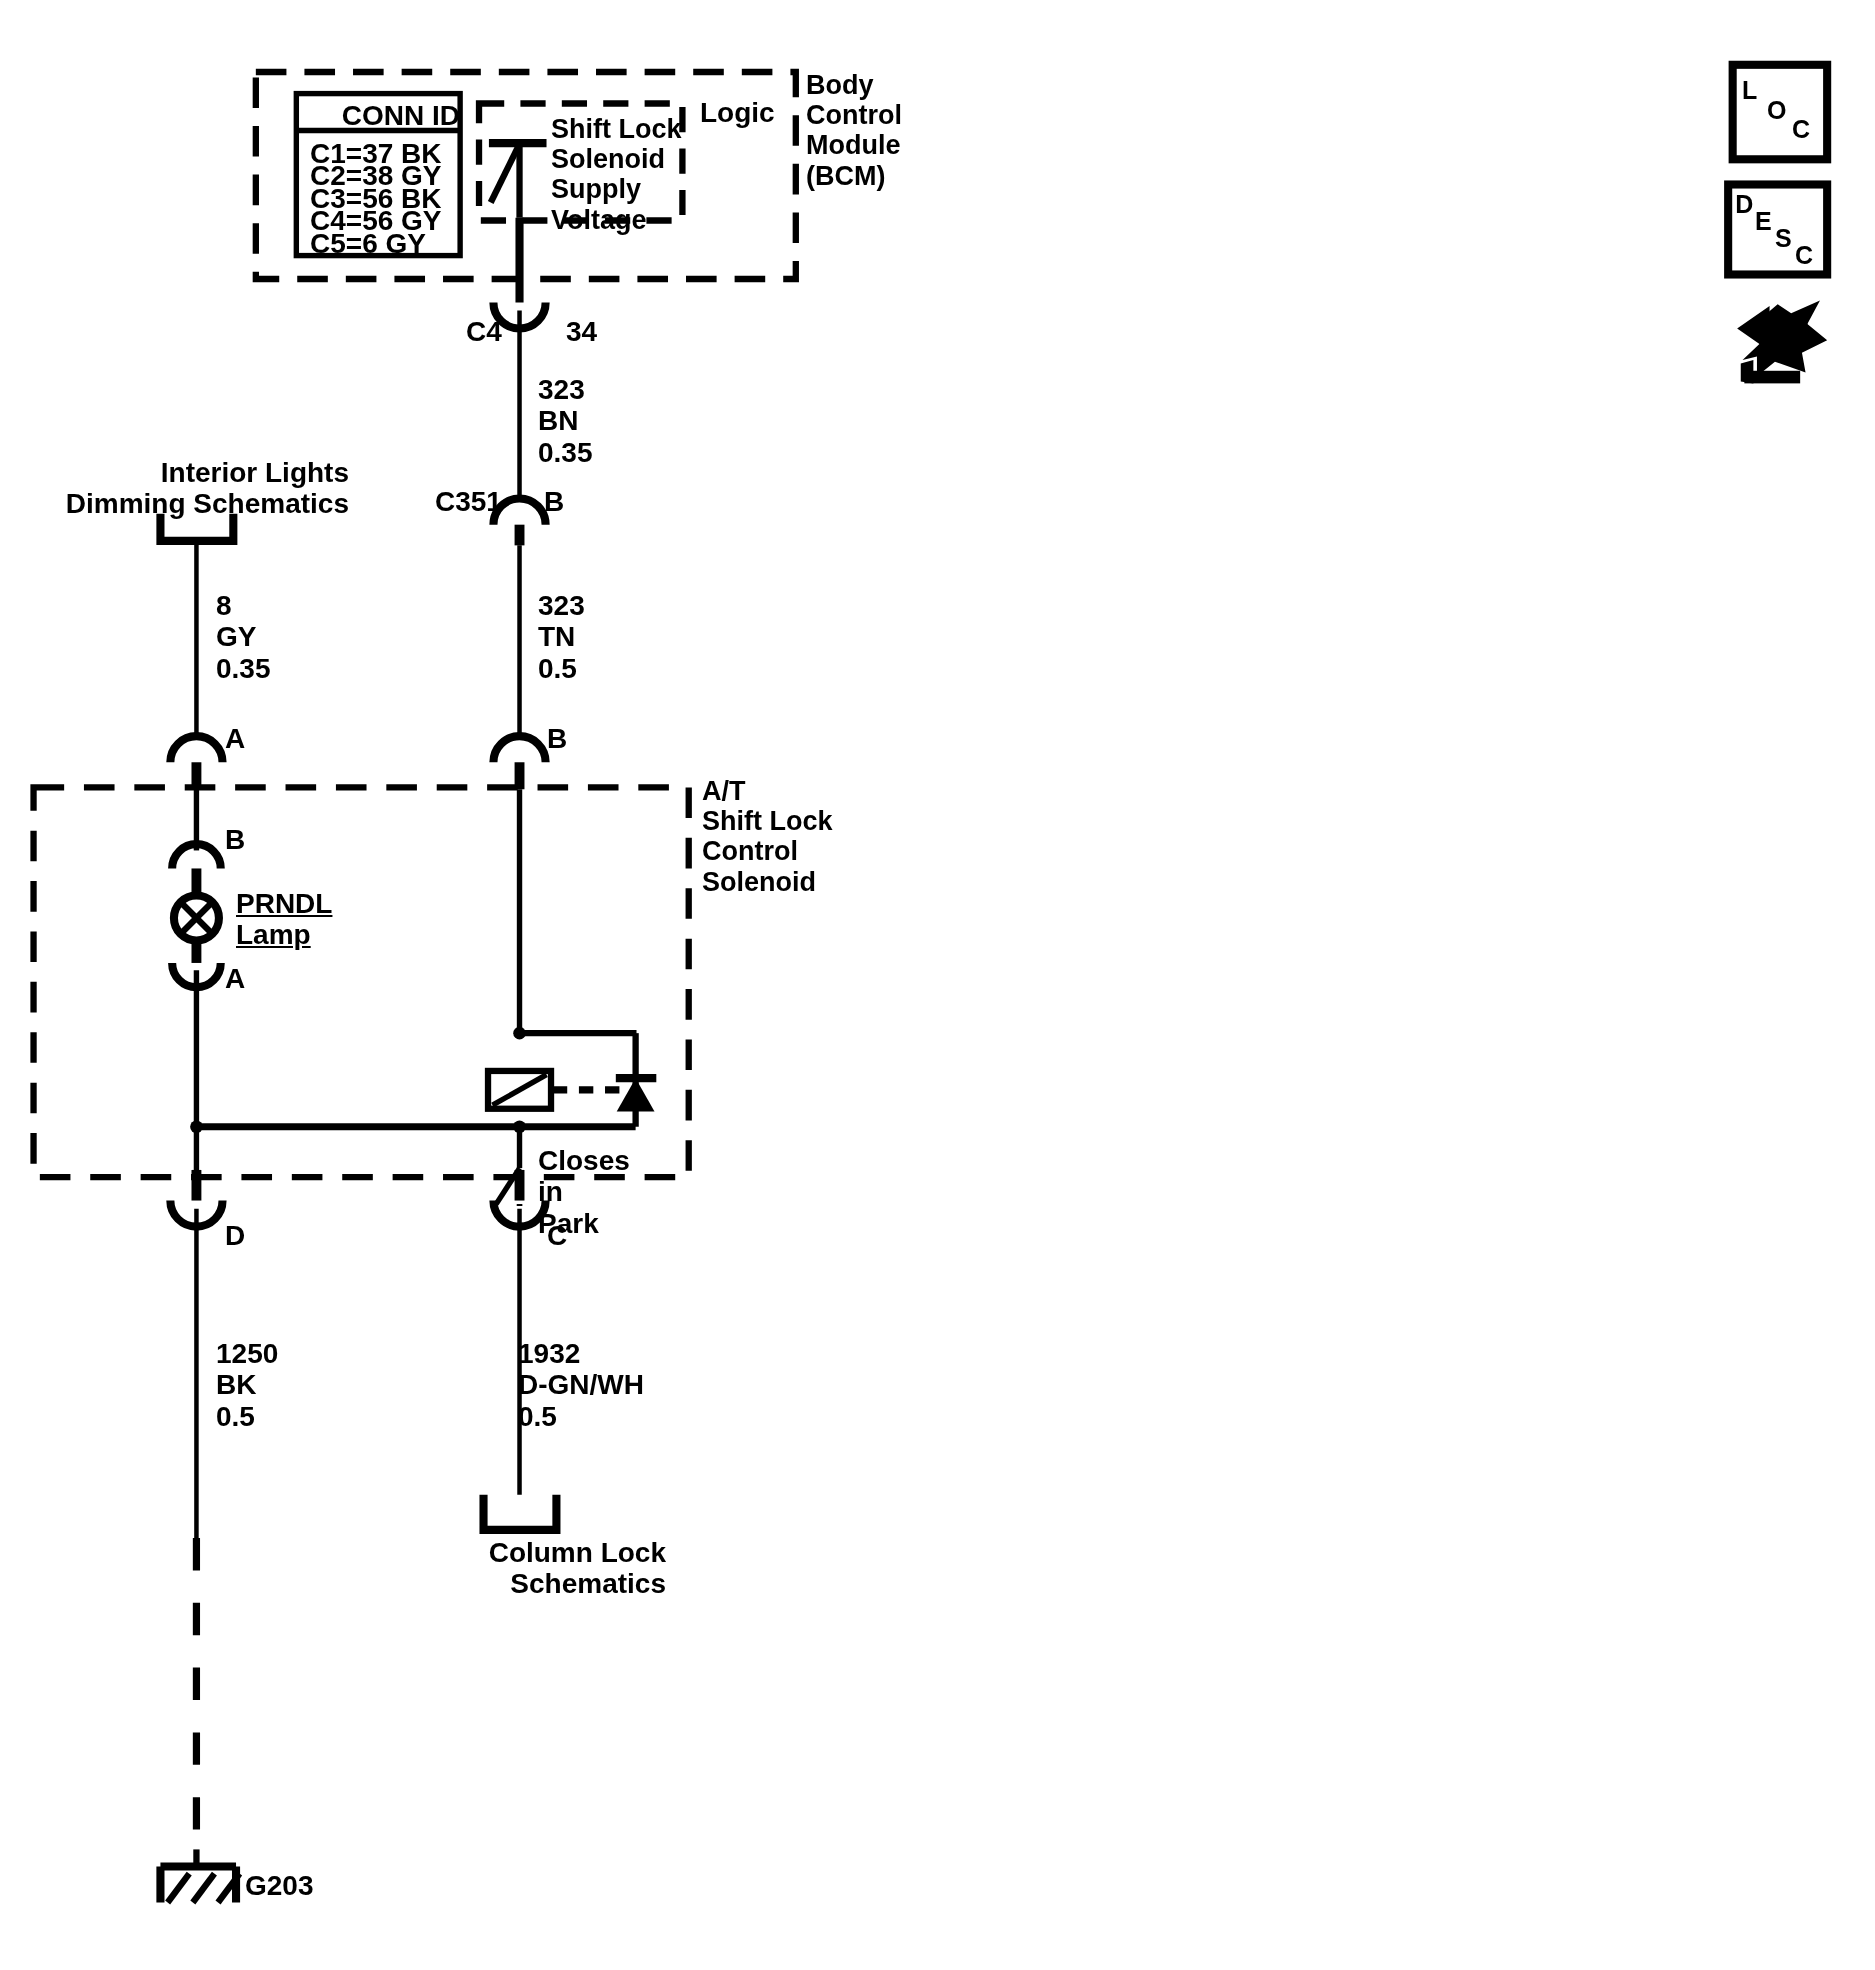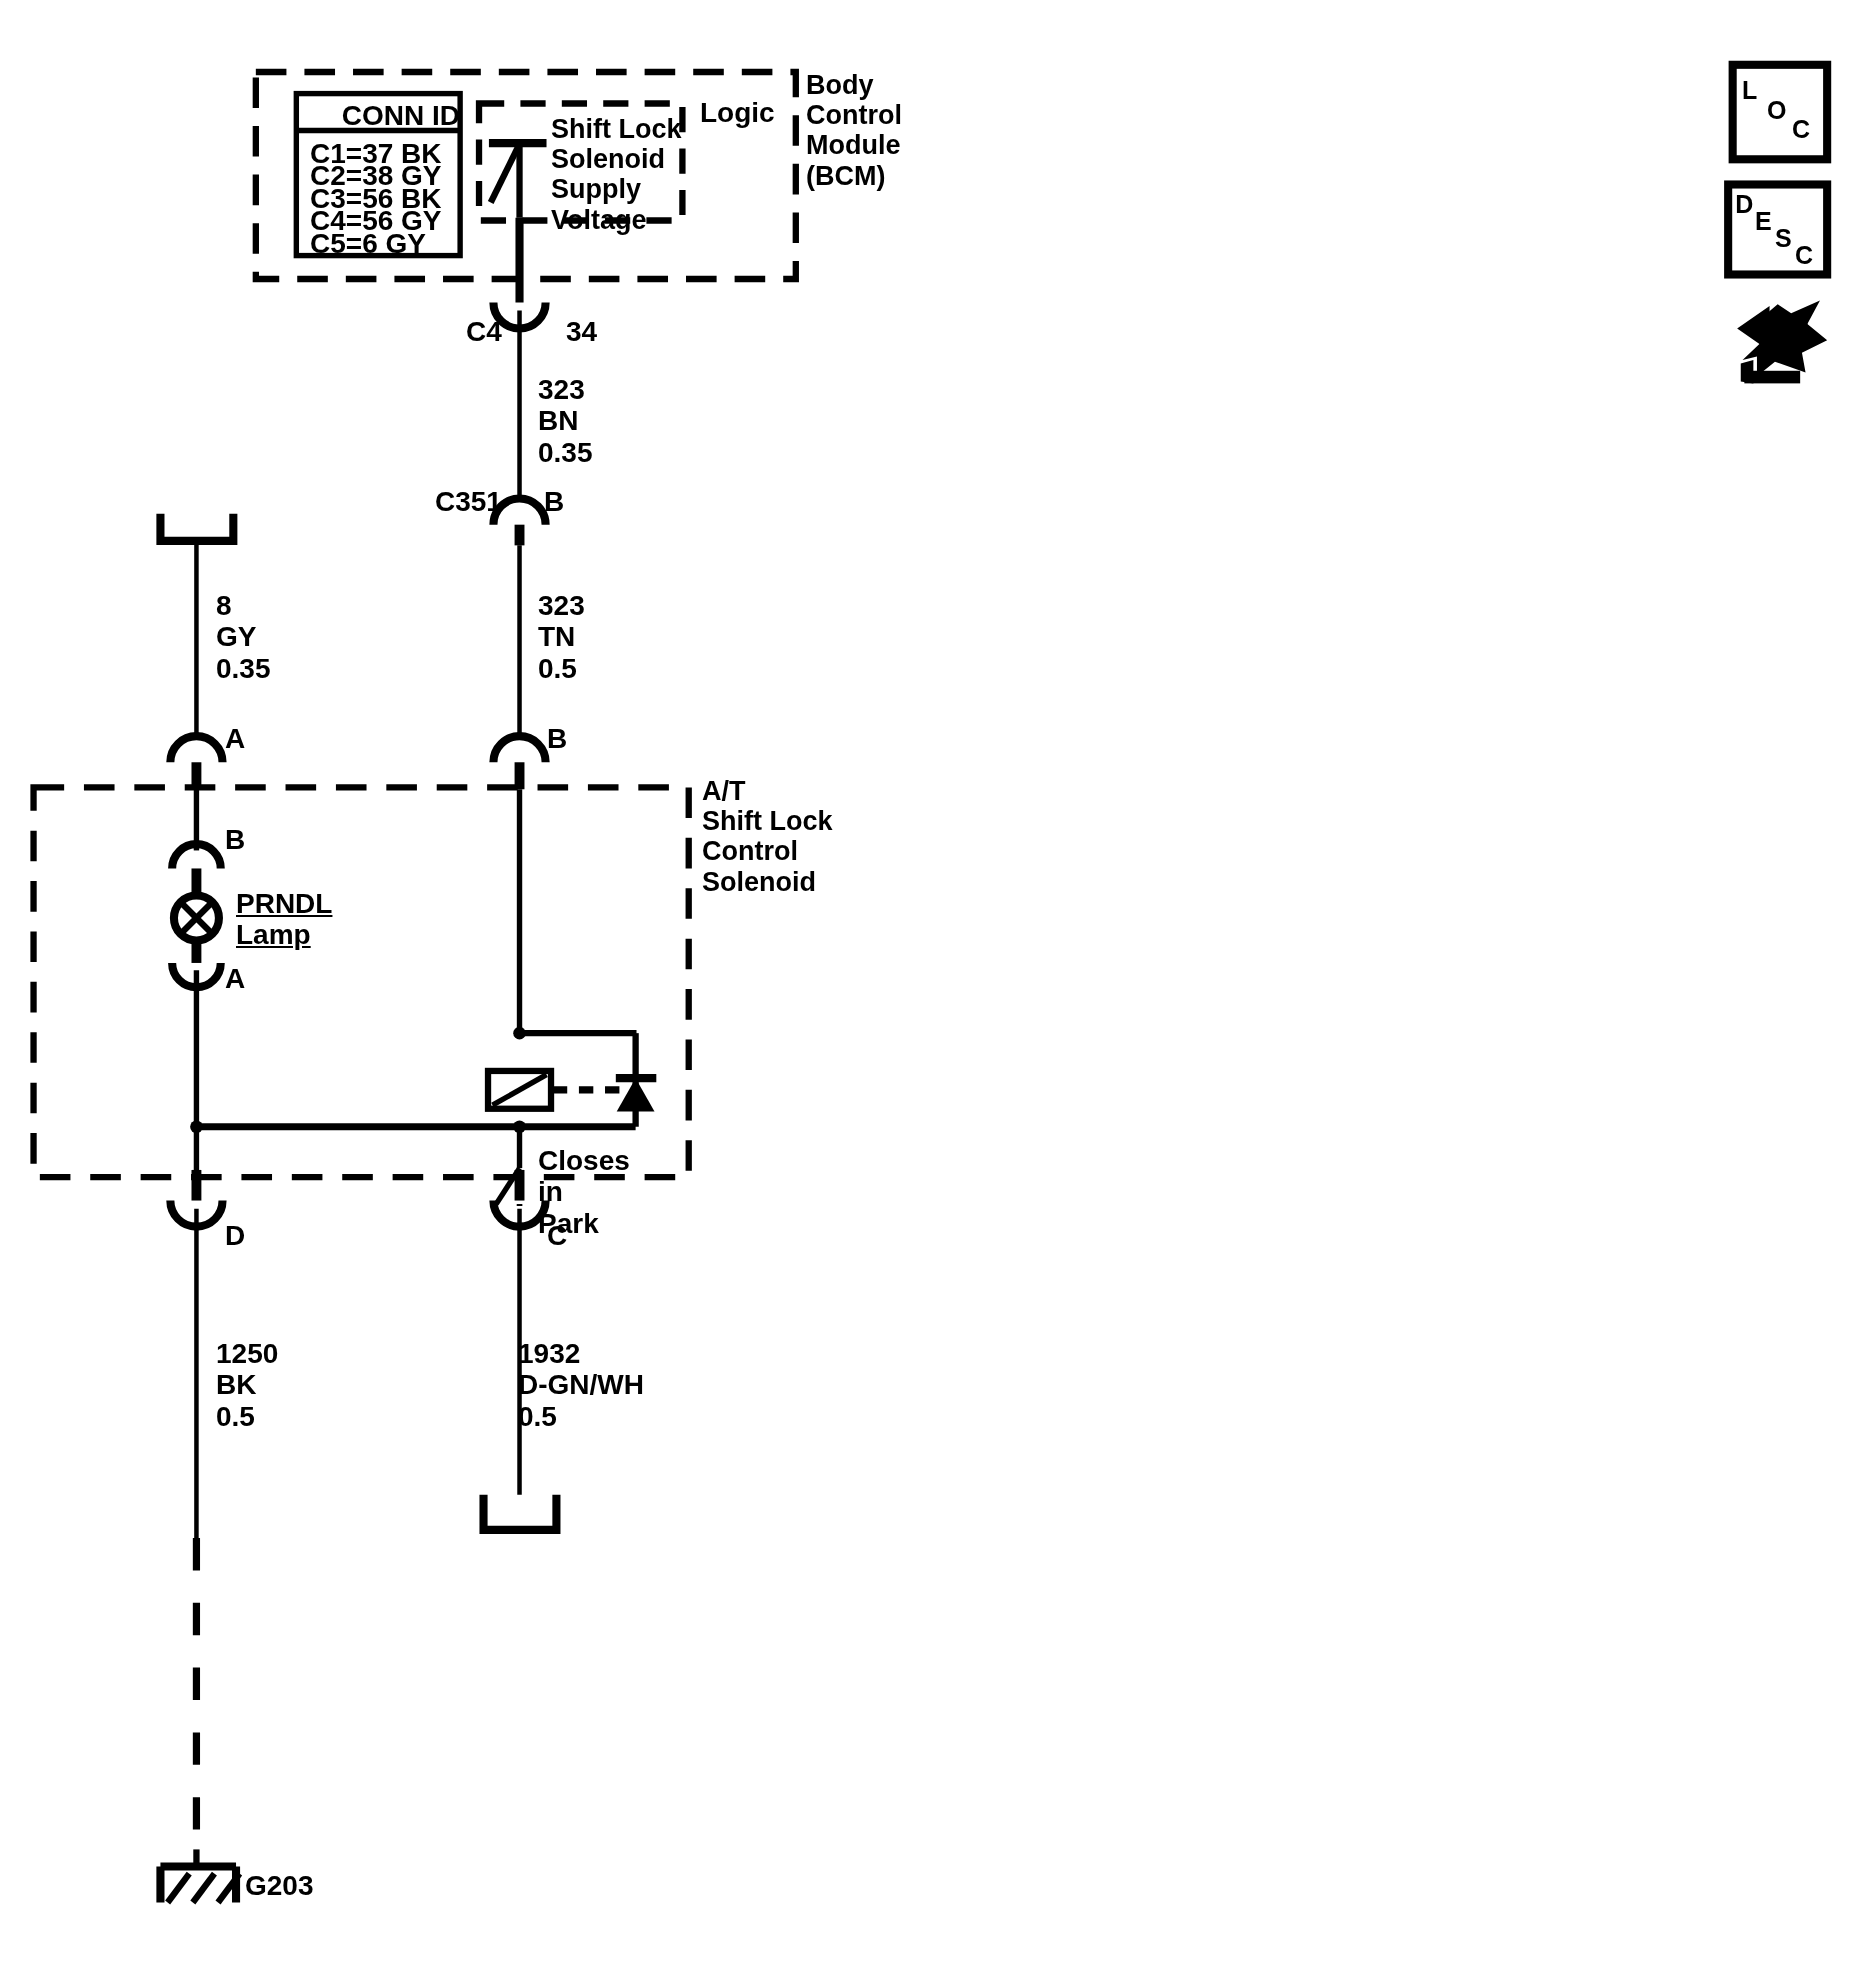--- a/index.html
+++ b/index.html
@@ -143,20 +143,22 @@
   <div class="txt t31" style="left:466px;top:316px;">C4</div>
   <div class="txt t31" style="left:566px;top:316px;">34</div>
 
   <div class="txt t31" style="left:538px;top:374px;"><span>323</span><br><span>BN</span><br><span>0.35</span></div>
 
   <div class="txt t31" style="left:435px;top:486px;">C351</div>
   <div class="txt t31" style="left:544px;top:486px;">B</div>
 
   <div class="txt t31" style="left:538px;top:590px;"><span>323</span><br><span>TN</span><br><span>0.5</span></div>
 
+  <div class="txt t31 ctr" style="left:43px;top:457px;width:306px;">Interior Lights
+Dimming Schematics</div>
 
   <div class="txt t31" style="left:216px;top:590px;"><span>8</span><br><span>GY</span><br><span>0.35</span></div>
 
   <div class="txt t31" style="left:225px;top:723px;">A</div>
 
   <div class="txt t31" style="left:547px;top:723px;">B</div>
 
   <div class="txt t30" style="left:702px;top:776px;">A/T
 Shift Lock
 Control
@@ -173,20 +175,22 @@
 in
 Park</div>
 
   <div class="txt t31" style="left:225px;top:1220px;">D</div>
   <div class="txt t31" style="left:547px;top:1220px;">C</div>
 
   <div class="txt t31" style="left:216px;top:1338px;"><span>1250</span><br><span>BK</span><br><span>0.5</span></div>
 
   <div class="txt t31" style="left:518px;top:1338px;"><span>1932</span><br><span>D-GN/WH</span><br><span>0.5</span></div>
 
+  <div class="txt t31 ctr" style="left:378px;top:1537px;width:288px;">Column Lock
+Schematics</div>
 
   <div class="txt t31" style="left:245px;top:1870px;">G203</div>
 
   <div style="position:absolute;left:1733px;top:65px;width:95px;height:95px;">
     <span class="txt t28" style="left:9px;top:10.8px;">L</span>
     <span class="txt t28" style="left:34px;top:31px;">O</span>
     <span class="txt t28" style="left:59px;top:50px;">C</span>
   </div>
 
   <div style="position:absolute;left:1728px;top:185px;width:99px;height:90px;">

